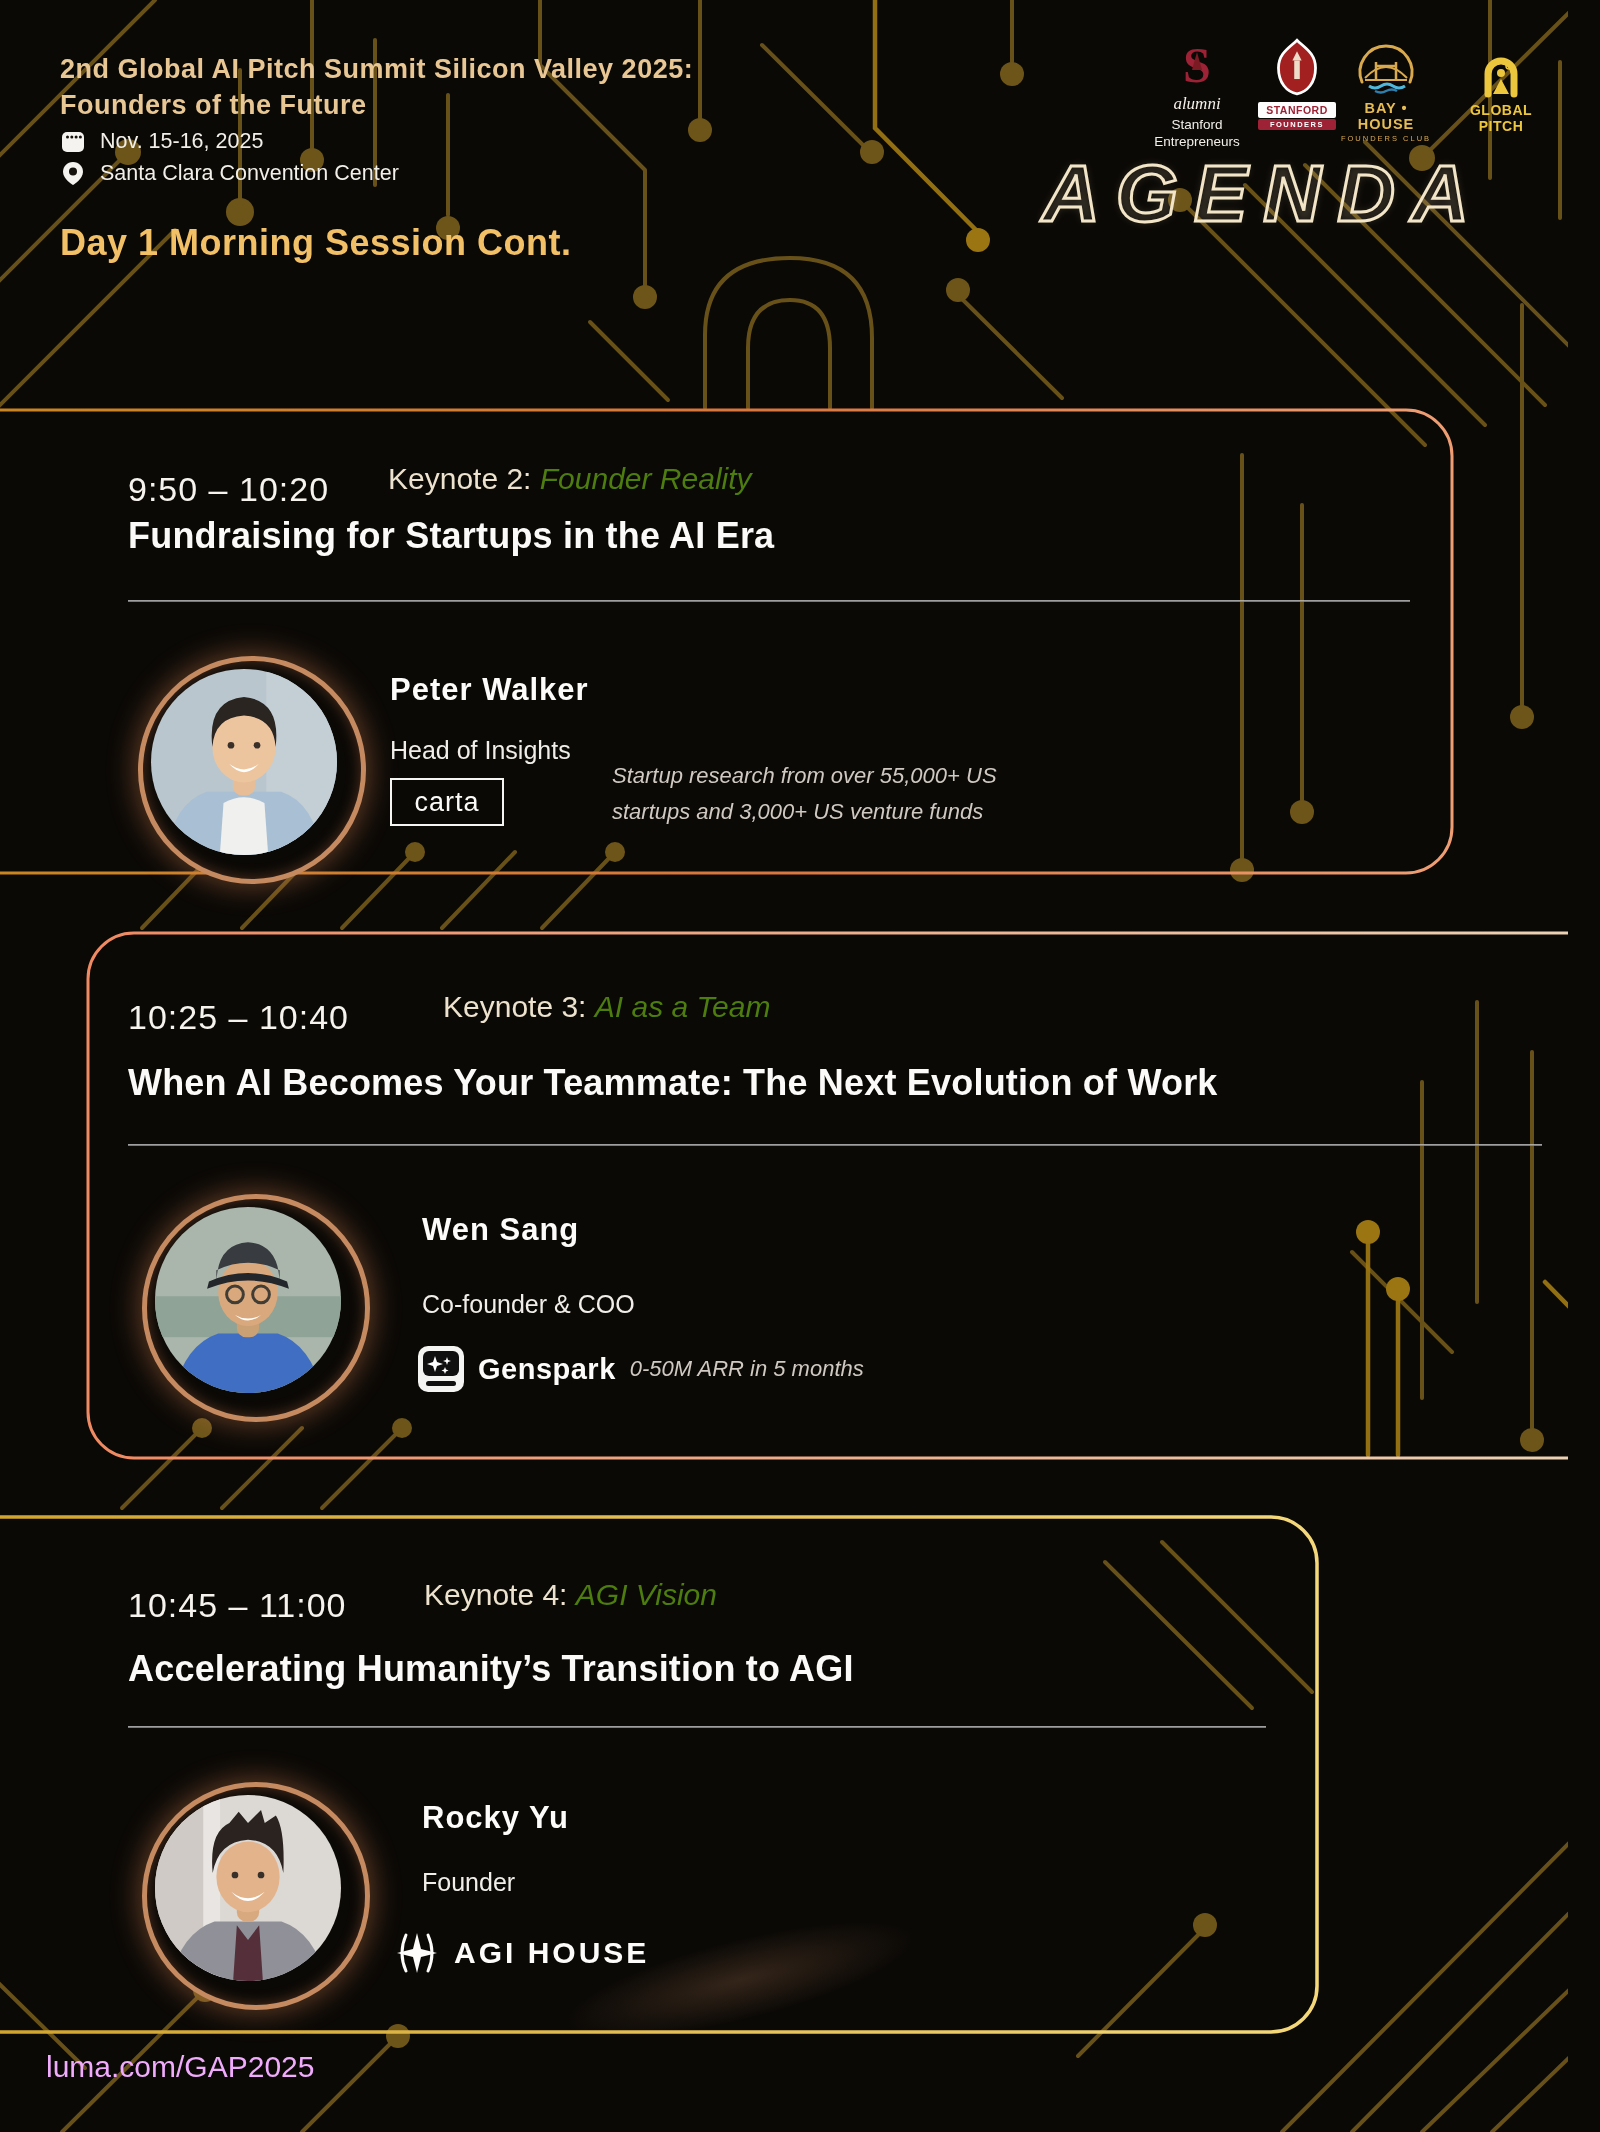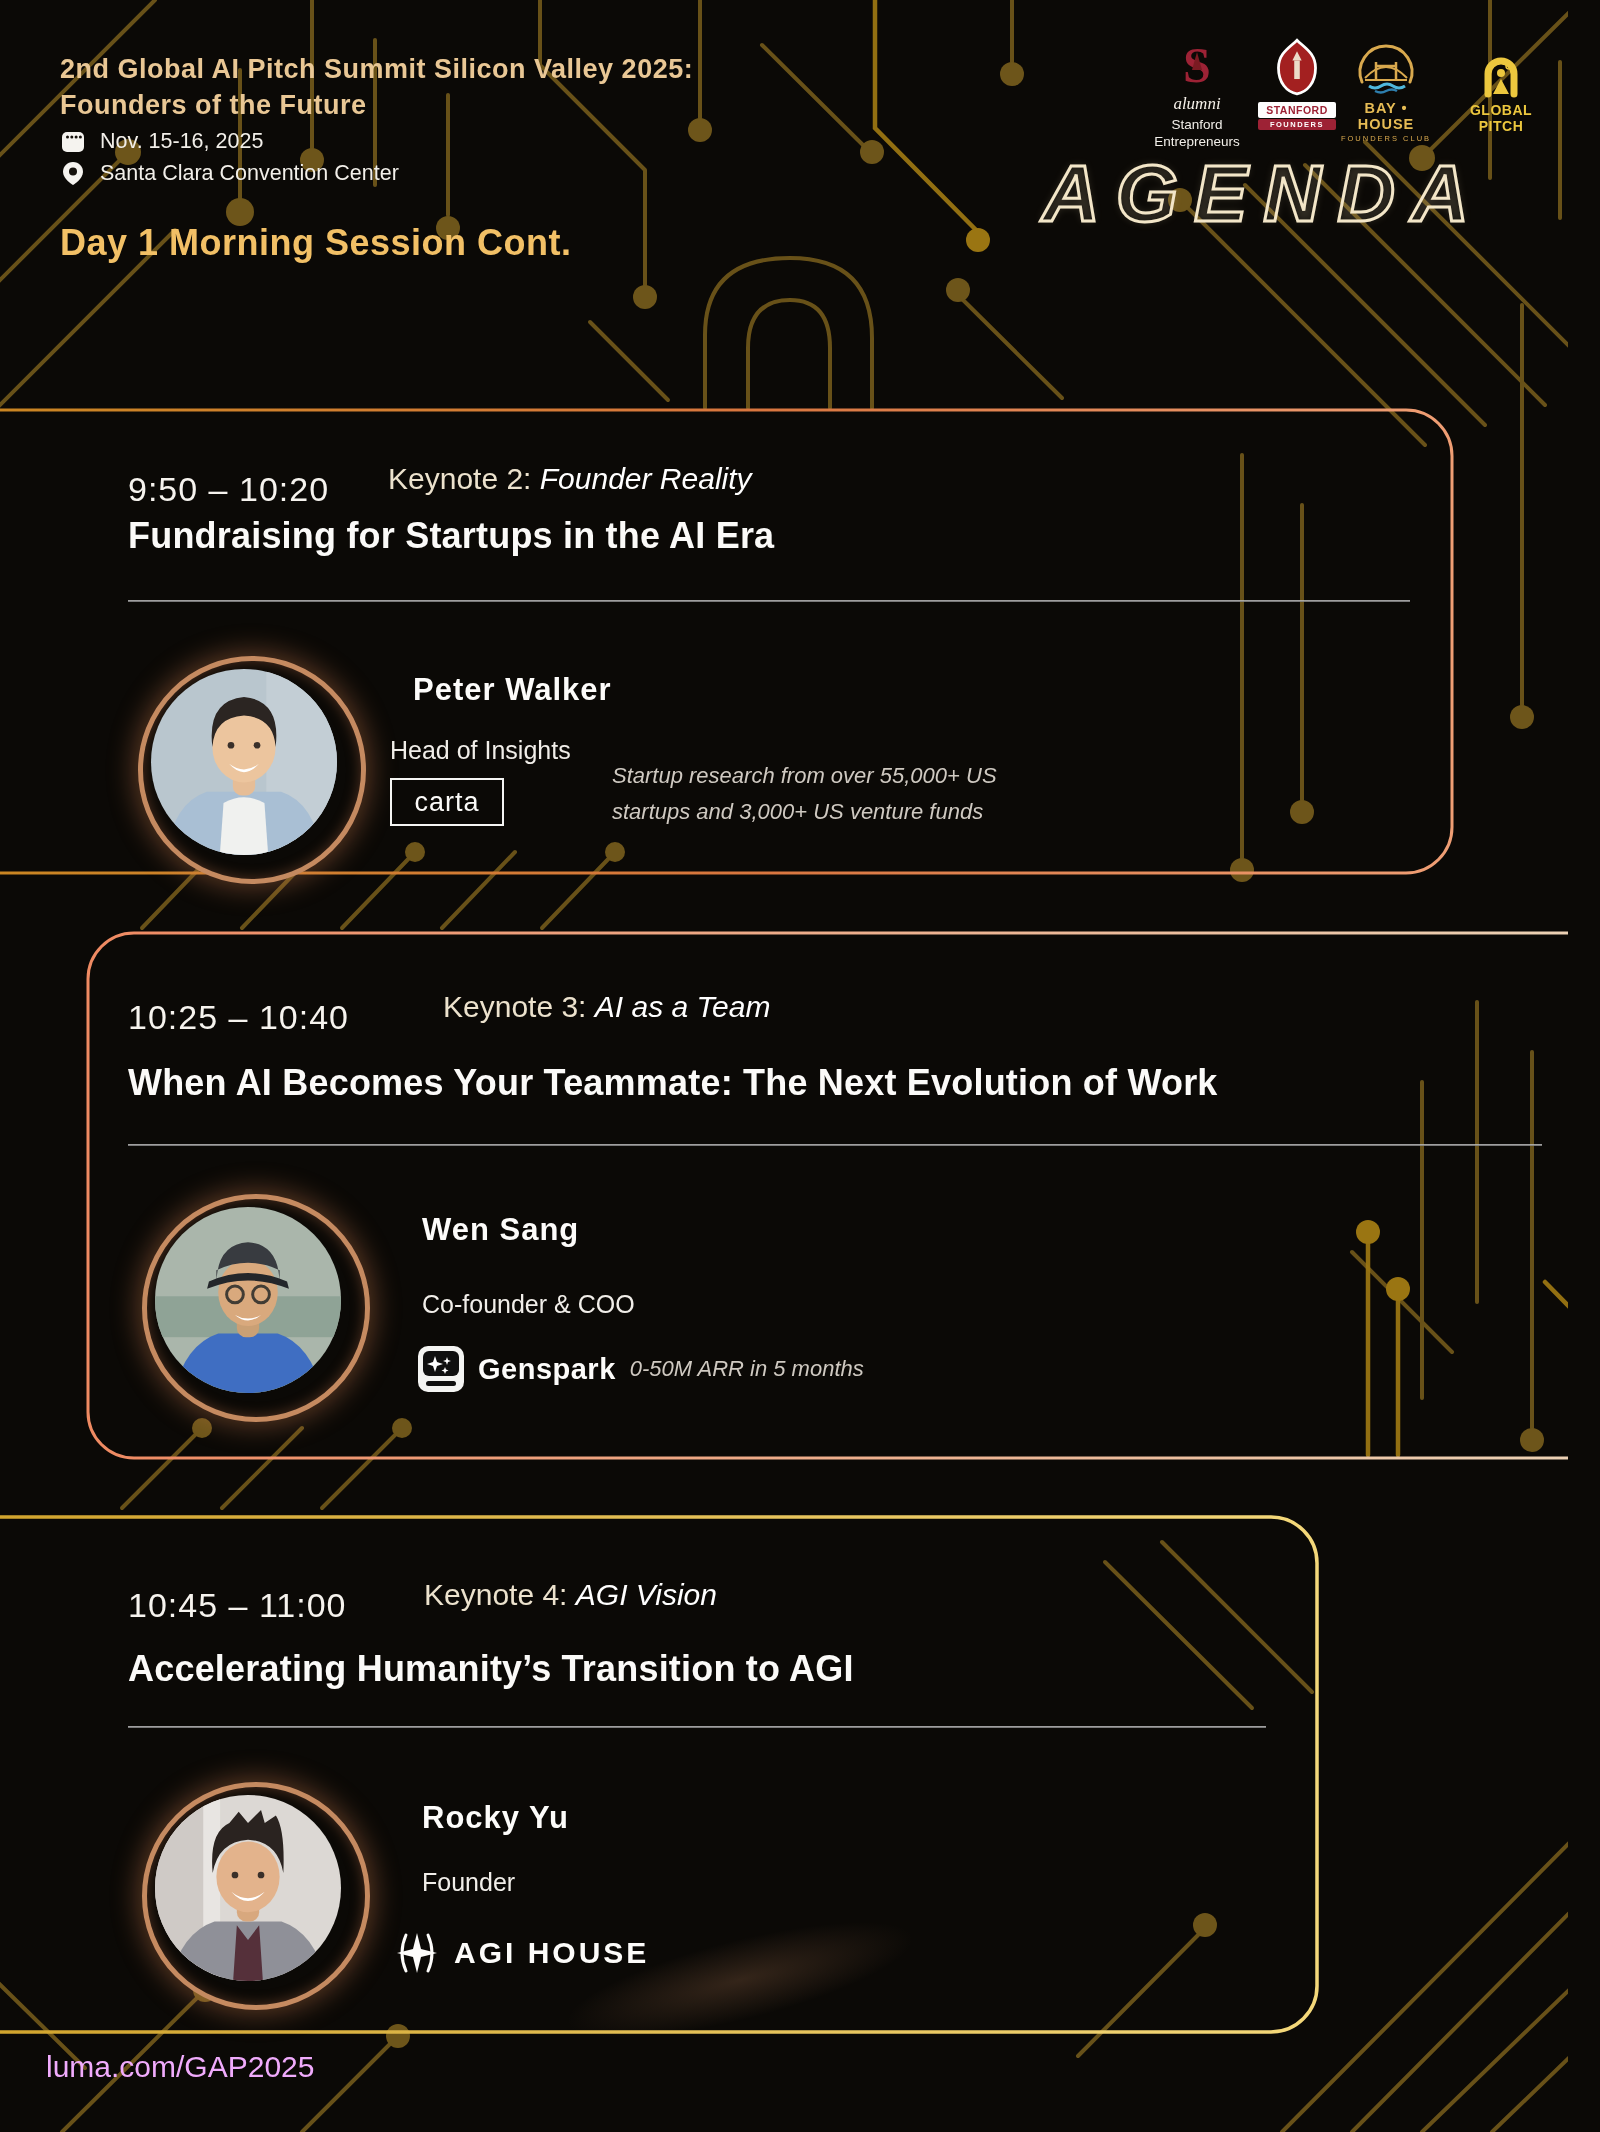--- a/index.html
+++ b/index.html
@@ -29,21 +29,21 @@
   .agenda{left:1042px;top:148px;font-size:80px;font-weight:bold;font-style:italic;
           letter-spacing:16px;color:transparent;-webkit-text-stroke:3px #f3e6c8;
           text-shadow:0 0 10px rgba(240,220,180,.18);}
 
   .day-head{left:60px;top:222px;font-size:36px;font-weight:bold;color:#f2c066;letter-spacing:.5px;}
 
   
   .time{font-size:34px;color:#f6f3ee;letter-spacing:1px;margin-top:12px;}
   .kn{font-size:30px;}
   .kn .lbl{color:#ece2cd;}
-  .kn .topic{color:#ffffff;font-style:italic;text-align:right;}
+  .kn .topic{color:#4d7c0f;font-style:italic;text-align:right;}
   .stitle{font-size:36px;font-weight:bold;color:#fbfaf8;letter-spacing:.2px;}
   .divider{height:2px;background:linear-gradient(#cfcfcf,#777);opacity:.85;}
 
   .avatar{width:202px;height:202px;border-radius:50%;border:5px solid #c58a60;background:#0b0906;
           padding:8px;box-sizing:content-box;
           box-shadow:0 0 26px 5px rgba(214,128,82,.38), inset 0 0 14px rgba(214,128,82,.35);}
   .photo{width:186px;height:186px;border-radius:50%;overflow:hidden;}
   .photo svg{display:block;width:100%;height:100%;}
 
   .sp-name{font-size:31px;font-weight:bold;color:#fdfcfa;letter-spacing:1px;}
@@ -271,21 +271,21 @@
         <path d="M37,100 L39,72 Q50,66 61,72 L63,100 Z" fill="#f0f1ef"></path>
         <rect x="44" y="54" width="12" height="14" rx="5" fill="#e6bd96"></rect>
         <ellipse cx="50" cy="42" rx="17" ry="19" fill="#ecc59e"></ellipse>
         <path d="M33,42 Q30,17 50,15 Q70,17 67,42 Q66,26 50,25 Q34,26 33,42 Z" fill="#2b2522"></path>
         <circle cx="43" cy="41" r="1.8" fill="#3a302a"></circle>
           <circle cx="57" cy="41" r="1.8" fill="#3a302a"></circle>
         <path d="M42,51 Q50,60 58,51 Q50,57 42,51 Z" fill="#fff"></path>
       </svg>
     </div>
   </div>
-  <div class="abs sp-name" style="left:390px;top:672px;margin-left:23px;">Peter Walker</div>
+  <div class="abs sp-name" style="left:390px;top:672px;">Peter Walker</div>
   <div class="abs sp-role" style="left:390px;top:736px;">Head of Insights</div>
   <div class="abs carta-box" style="left:390px;top:778px;">carta</div>
   <div class="abs tagline" style="left:612px;top:758px;">
     <div>Startup research from over 55,000+ US</div>
     <div>startups and 3,000+ US venture funds</div>
   </div>
 
   <div class="abs time" style="left:128px;top:986px;">10:25 – 10:40</div>
   <div class="abs kn" style="left:443px;top:990px;">
     <span class="lbl">Keynote 3:</span>

